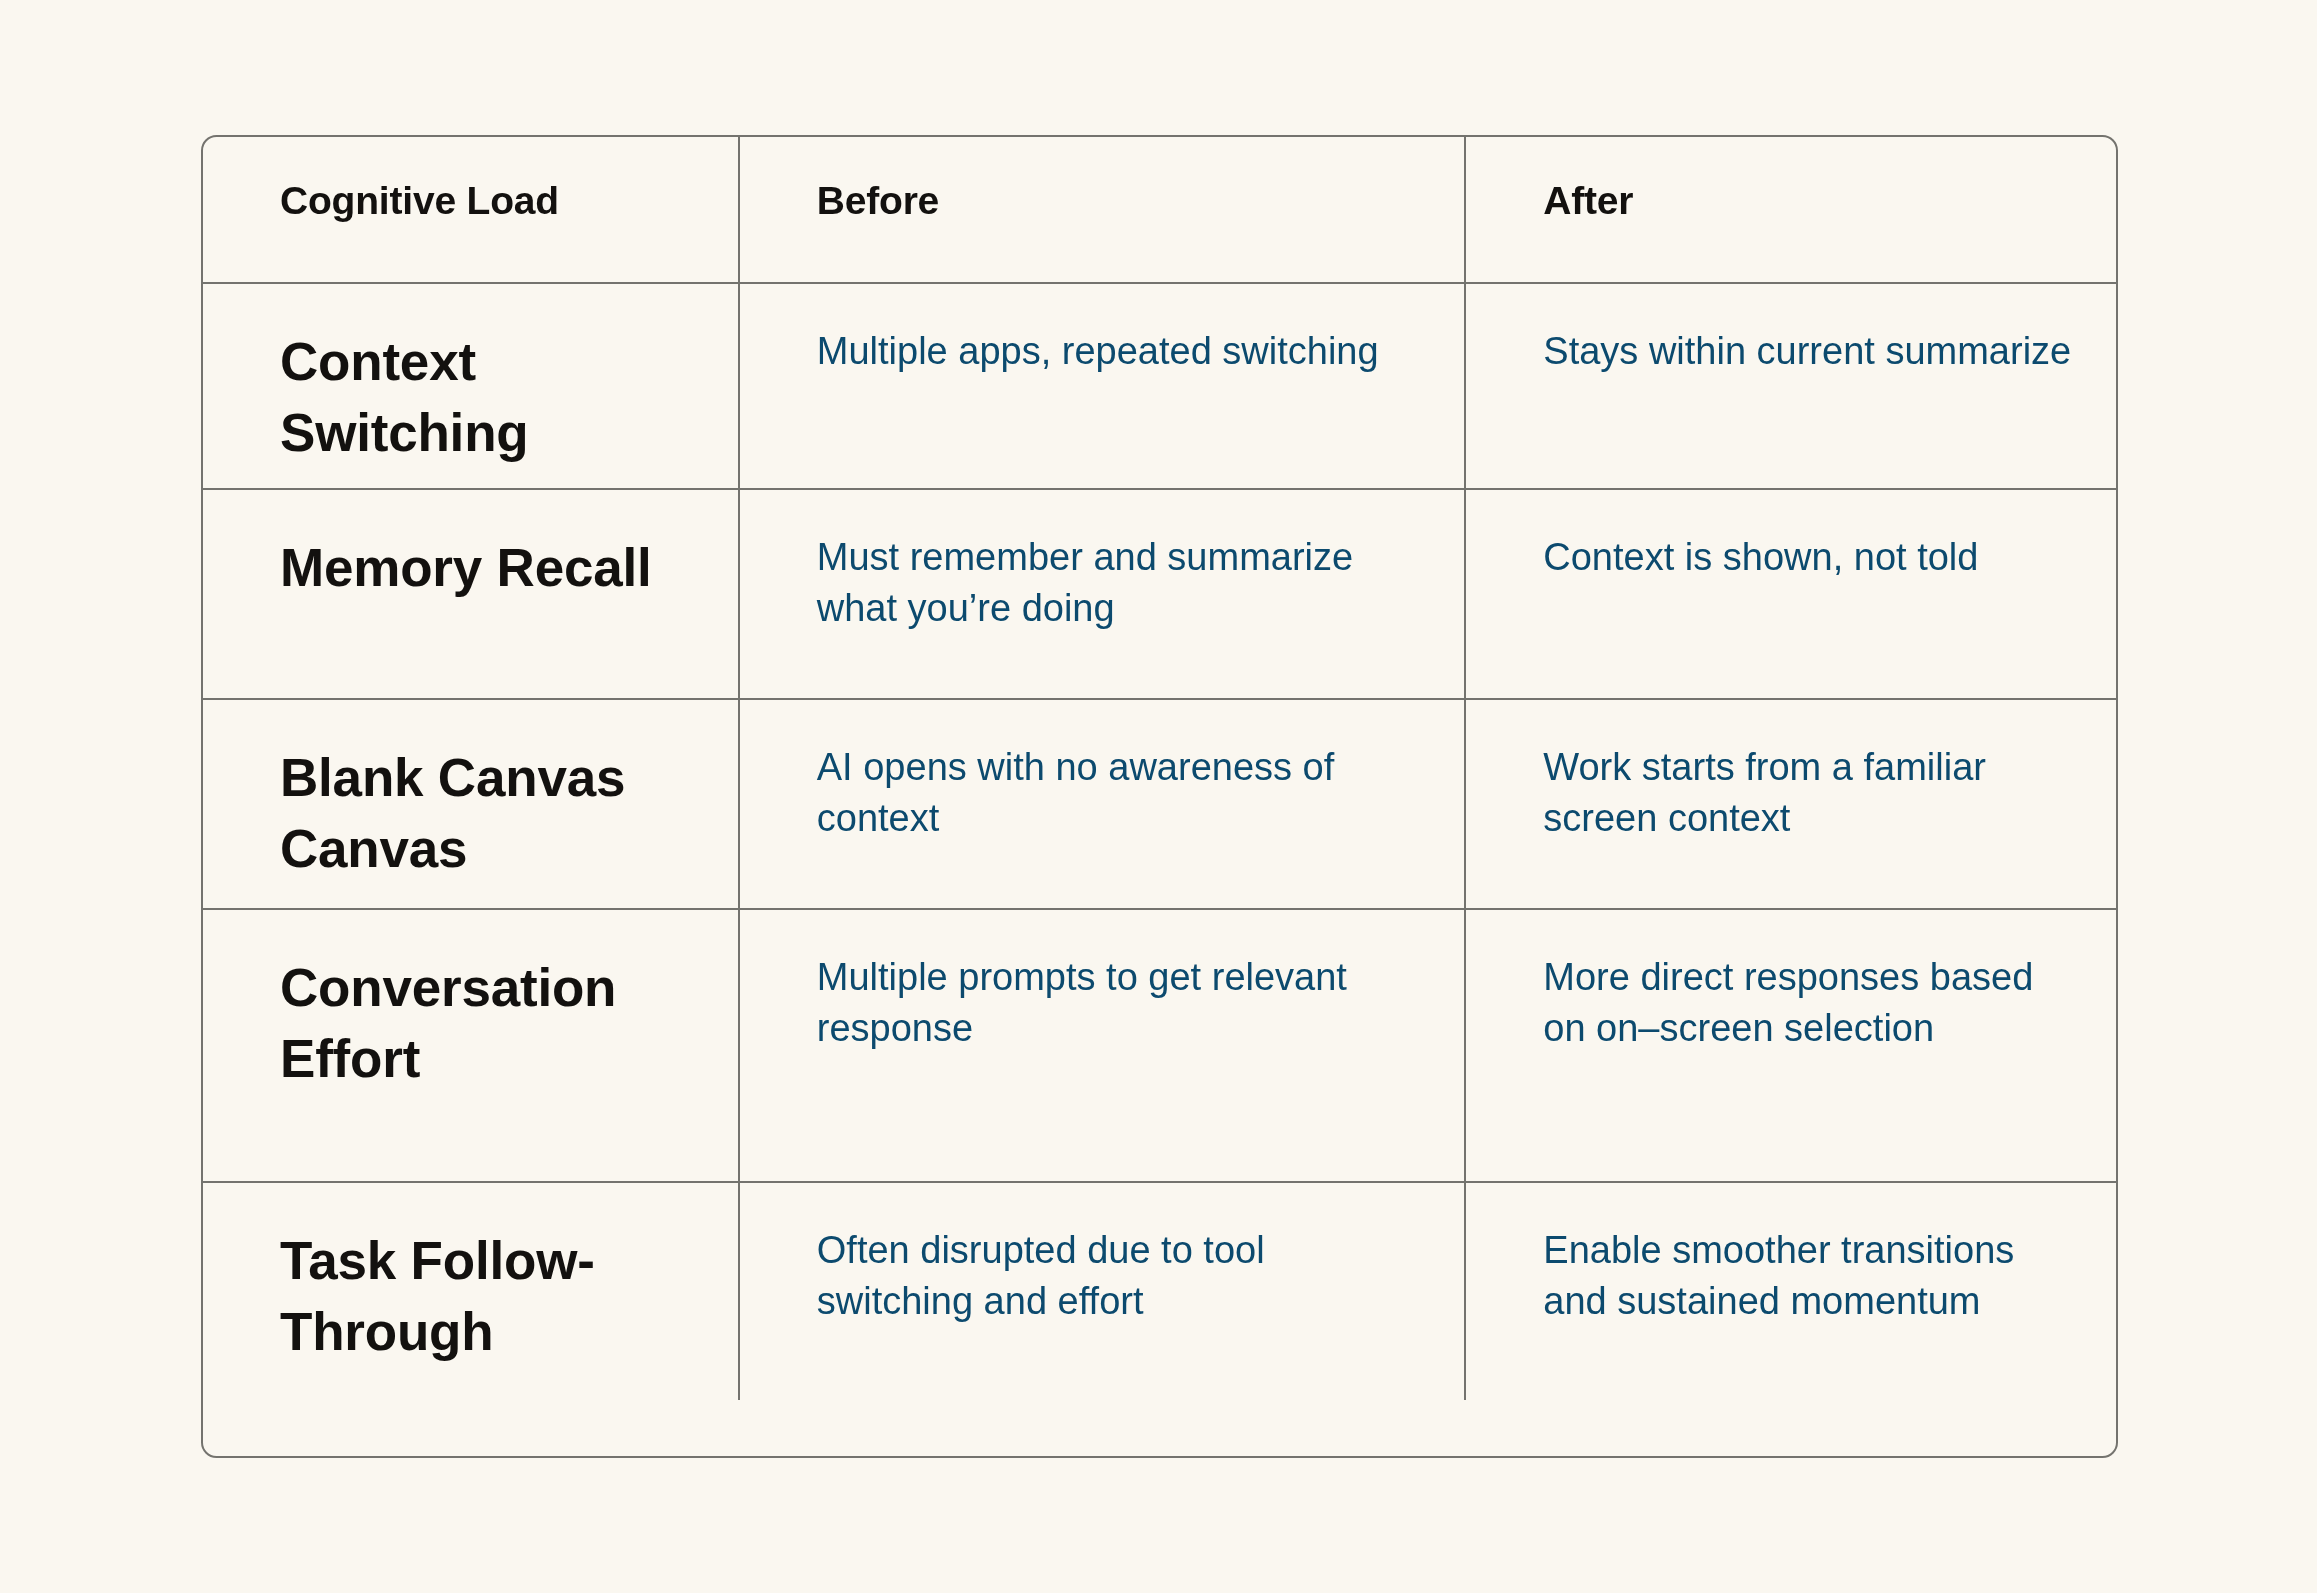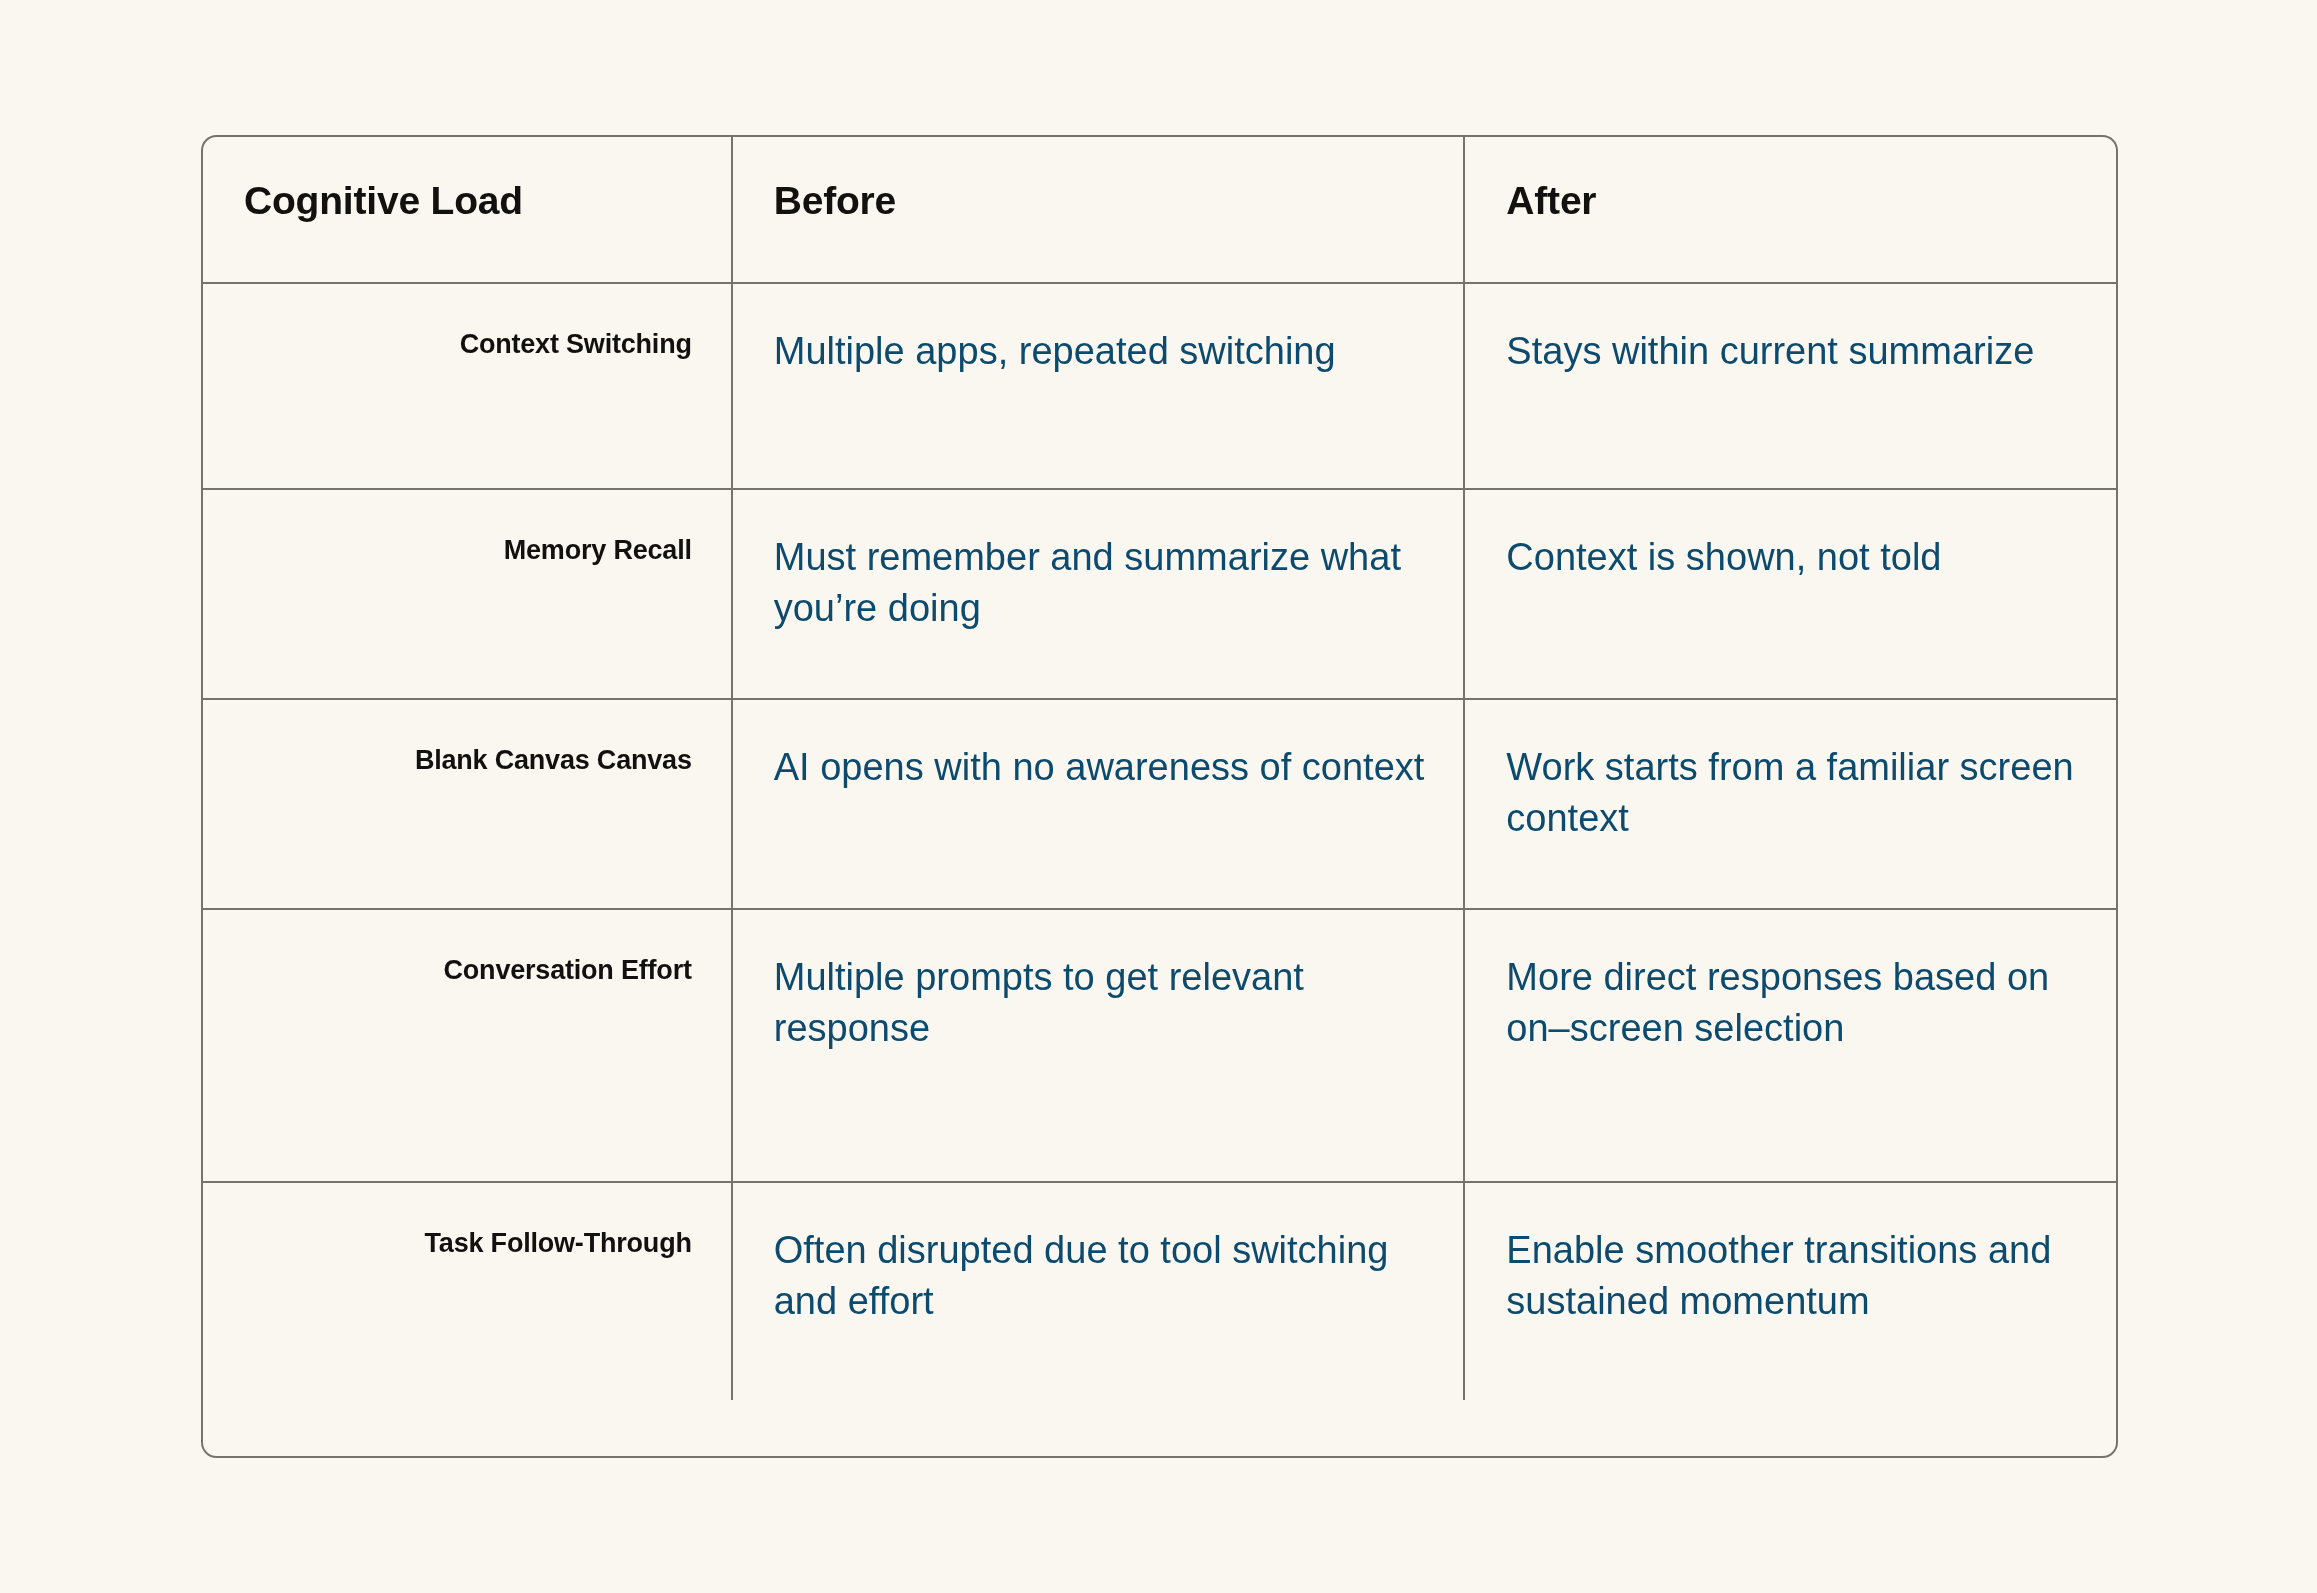--- a/index.html
+++ b/index.html
@@ -46,20 +46,21 @@
   }
   .t-row.last-row {
     border-bottom: none;
   }
 
   .t-cell {
     box-sizing: border-box;
     border-right: 2.9px solid #74736e;
     padding: 42px 39px 58px 41px;
     color: #13110f;
+    margin-left: 36px;
   }
   .t-cell.col-last {
     border-right: none;
   }
 
   .col-1 { width: 530px; }
   .col-2 { width: 733px; }
   .col-3 { width: 651px; }
 
   
@@ -75,28 +76,27 @@
     font-size: 39px;
     font-weight: 700;
     line-height: 1.18;
     letter-spacing: -0.2px;
     margin: 0;
     color: #13110f;
     font-stretch: condensed;
   }
 
   .label-text {
-    font-size: 27px;
+    font-size: 53px;
     font-weight: 700;
     line-height: 1.34;
     letter-spacing: -0.2px;
     margin: 0;
     color: #13110f;
     font-stretch: condensed;
-    text-align: right;
   }
 
   .body-text {
     font-size: 38px;
     font-weight: 400;
     line-height: 1.34;
     letter-spacing: 0px;
     margin: 0;
     color: #0c4a6e;
     font-stretch: condensed;

